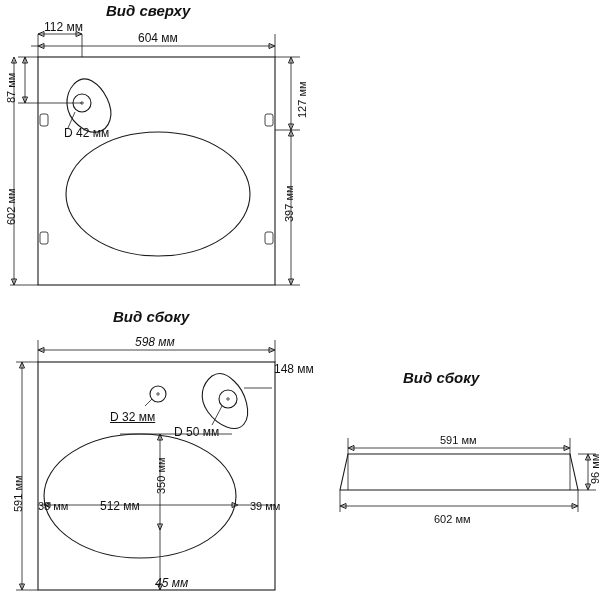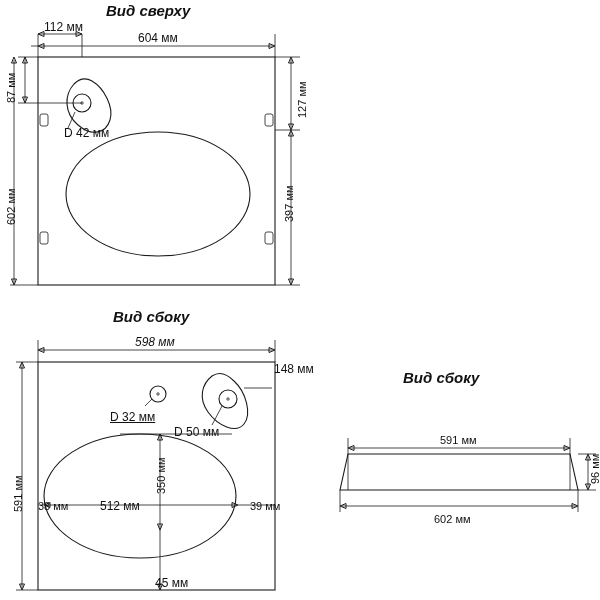--- a/index.html
+++ b/index.html
@@ -204,21 +204,21 @@
 
   <div class="lbl big" style="left:135px; top:335px;font-style:italic;">598 мм</div>
   <div class="lbl vert" style="left:12px; top:512px;">591 мм</div>
   <div class="lbl big" style="left:274px; top:362px;">148 мм</div>
   <div class="lbl big" style="left:110px; top:410px;text-decoration:underline;">D 32 мм</div>
   <div class="lbl big" style="left:174px; top:425px;">D 50 мм</div>
   <div class="lbl vert" style="left:155px; top:494px;">350 мм</div>
   <div class="lbl" style="left:38px; top:500px;text-align:right;">38 мм</div>
   <div class="lbl big" style="left:100px; top:499px;">512 мм</div>
   <div class="lbl" style="left:250px; top:500px;">39 мм</div>
-  <div class="lbl big" style="left:155px; top:576px;">45 мм</div>
+  <div class="lbl big" style="left:155px; top:576px;font-style:italic;">45 мм</div>
 
   <div class="title" style="left:403px; top:369px;">Вид сбоку</div>
 
   <div class="lbl" style="left:440px; top:434px;">591 мм</div>
   <div class="lbl vert" style="left:589px; top:484px;">96 мм</div>
   <div class="lbl" style="left:434px; top:513px;">602 мм</div>
 
 </div>
 
 </body></html>

